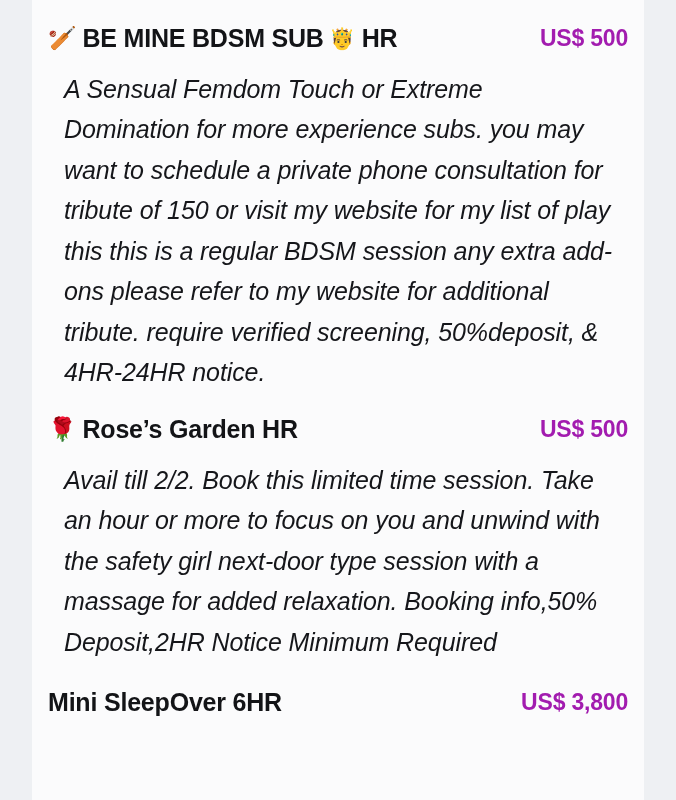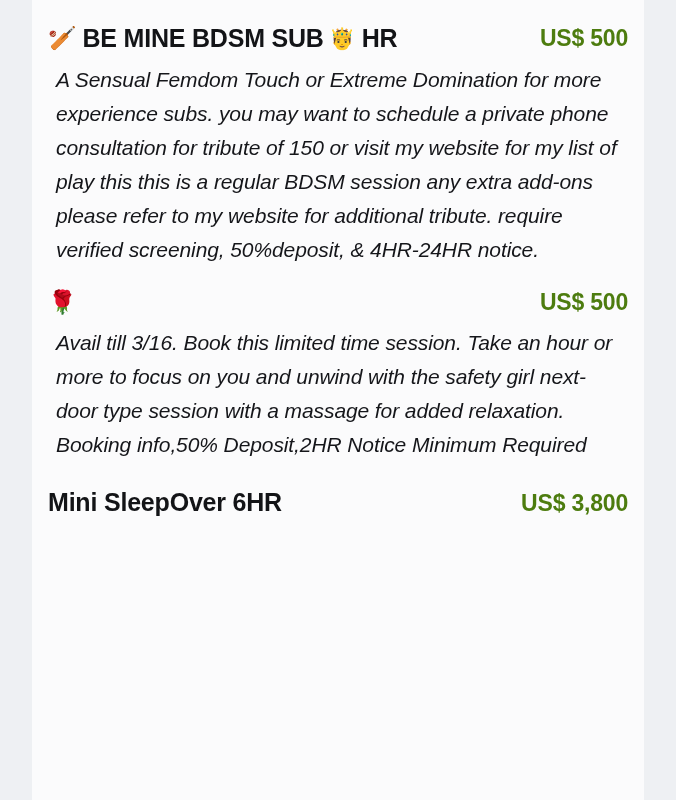--- a/index.html
+++ b/index.html
@@ -55,35 +55,35 @@
     font-size: 23px;
     line-height: 1;
   }
   .emoji-inline {
     font-size: 21px;
     line-height: 1;
   }
   .service-price {
     font-size: 23px;
     font-weight: bold;
-    color: #4d7c0f;
+    color: #a21caf;
     white-space: nowrap;
     letter-spacing: -0.2px;
   }
   .service-desc {
-    font-size: 21px;
+    font-size: 25px;
     font-style: italic;
     color: #15161a;
     line-height: 1.62;
     letter-spacing: -0.1px;
-    margin: 8px;
+    margin: 16px;
   }
   .svc-2 { margin-top: 22px; }
   .svc-3 { margin-top: 26px; }
-  .svc-3 .service-head { margin-bottom: 12px; }
+  .svc-3 .service-head { margin-bottom: 12px; align-items: center; }
 </style>
 </head>
 <body>
 
 <div class="page">
   <div class="sheet">
 
     <div class="service svc-1">
       <div class="service-head">
         <div class="service-title">
@@ -94,24 +94,25 @@
         </div>
         <div class="service-price">US$ 500</div>
       </div>
       <p class="service-desc">A Sensual Femdom Touch or Extreme Domination for more experience subs. you may want to schedule a private phone consultation for tribute of 150 or visit my website for my list of play this this is a regular BDSM session any extra add-ons please refer to my website for additional tribute. require verified screening, 50%deposit, &amp; 4HR-24HR notice.</p>
     </div>
 
     <div class="service svc-2">
       <div class="service-head">
         <div class="service-title">
           <span class="emoji">🌹</span>
+          <span>Rose’s Garden HR</span>
         </div>
         <div class="service-price">US$ 500</div>
       </div>
-      <p class="service-desc">Avail till 3/16. Book this limited time session. Take an hour or more to focus on you and unwind with the safety girl next-door type session with a massage for added relaxation. Booking info,50% Deposit,2HR Notice Minimum Required</p>
+      <p class="service-desc">Avail till 2/2. Book this limited time session. Take an hour or more to focus on you and unwind with the safety girl next-door type session with a massage for added relaxation. Booking info,50% Deposit,2HR Notice Minimum Required</p>
     </div>
 
     <div class="service svc-3">
       <div class="service-head">
         <div class="service-title">
           <span>Mini SleepOver 6HR</span>
         </div>
         <div class="service-price">US$ 3,800</div>
       </div>
     </div>

